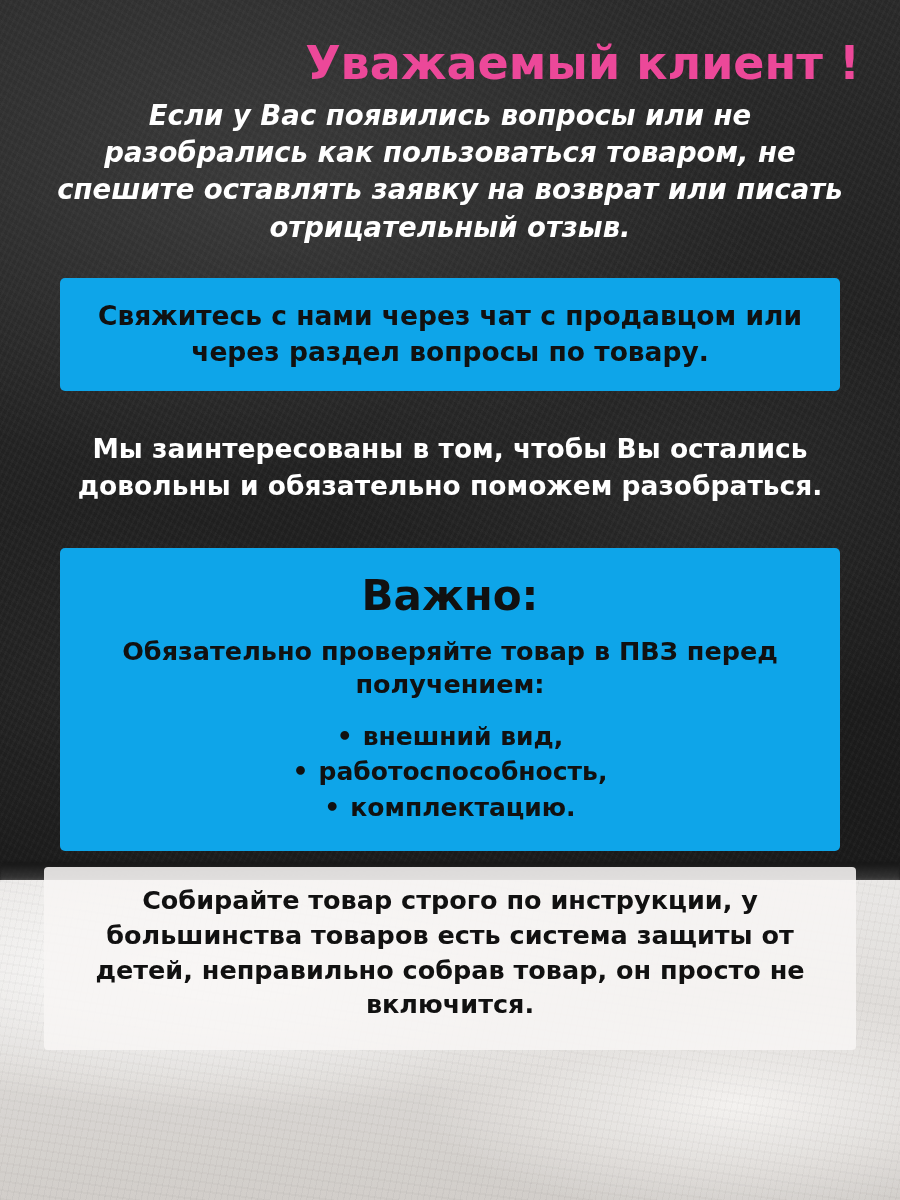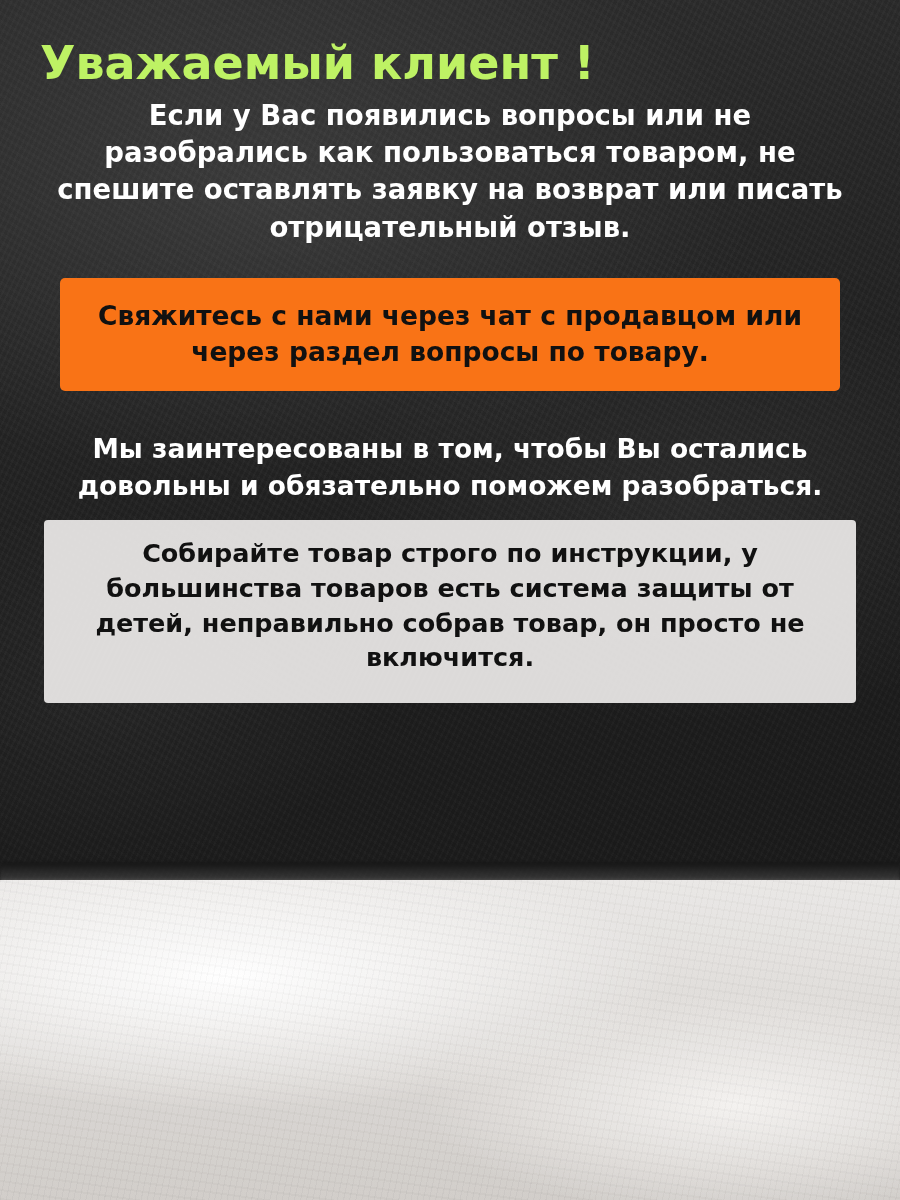--- a/index.html
+++ b/index.html
@@ -75,22 +75,22 @@
     position: relative;
     z-index: 3;
     width: 900px;
     height: 1200px;
     box-sizing: border-box;
     padding: 30px 30px 0 30px;
     display: block;
   }
 
   .title-block {
-    text-align: left;
-    color: #bef264;
+    text-align: right;
+    color: #ec4899;
     padding: 8px 10px 0 10px;
   }
   .title-1 {
     font-size: 46px;
     font-weight: 700;
     line-height: 1.1;
     letter-spacing: 0px;
     margin: 0 0 6px 0;
   }
   .title-2 {
@@ -100,24 +100,25 @@
     margin: 0 0 18px 0;
   }
 
   .intro {
     color: #ffffff;
     text-align: center;
     font-size: 27.5px;
     font-weight: 700;
     line-height: 1.36;
     margin: 8px 22px 0 22px;
+    font-style: italic;
   }
 
   .card {
-    background: #f97316;
+    background: #0ea5e9;
     color: #111111;
     border-radius: 5px;
     box-sizing: border-box;
   }
 
   .card-contact {
     margin: 32px 30px 0 30px;
     padding: 20px 24px 22px 24px;
     text-align: center;
     font-size: 26.5px;
@@ -202,19 +203,28 @@
     </div>
 
     <p class="intro">Если у Вас появились вопросы или не разобрались как пользоваться товаром, не спешите оставлять заявку на возврат или писать отрицательный отзыв.</p>
 
     <div class="card card-contact">
       <span>Свяжитесь с нами через чат с продавцом или через раздел вопросы по товару.</span>
     </div>
 
     <p class="mid-text">Мы заинтересованы в том, чтобы Вы остались довольны и обязательно поможем разобраться.</p>
 
+    <div class="card card-important">
+      <div class="imp-title">Важно:</div>
+      <div class="imp-sub">Обязательно проверяйте товар в ПВЗ перед получением:</div>
+      <ul class="imp-list">
+        <li><span class="dot">•</span><span>внешний вид,</span></li>
+        <li><span class="dot">•</span><span>работоспособность,</span></li>
+        <li><span class="dot">•</span><span>комплектацию.</span></li>
+      </ul>
+    </div>
 
     <div class="footer-note">
       <span>Собирайте товар строго по инструкции, у большинства товаров есть система защиты от детей, неправильно собрав товар, он просто не включится.</span>
     </div>
 
   </div>
 </div>
 
 </body></html>

